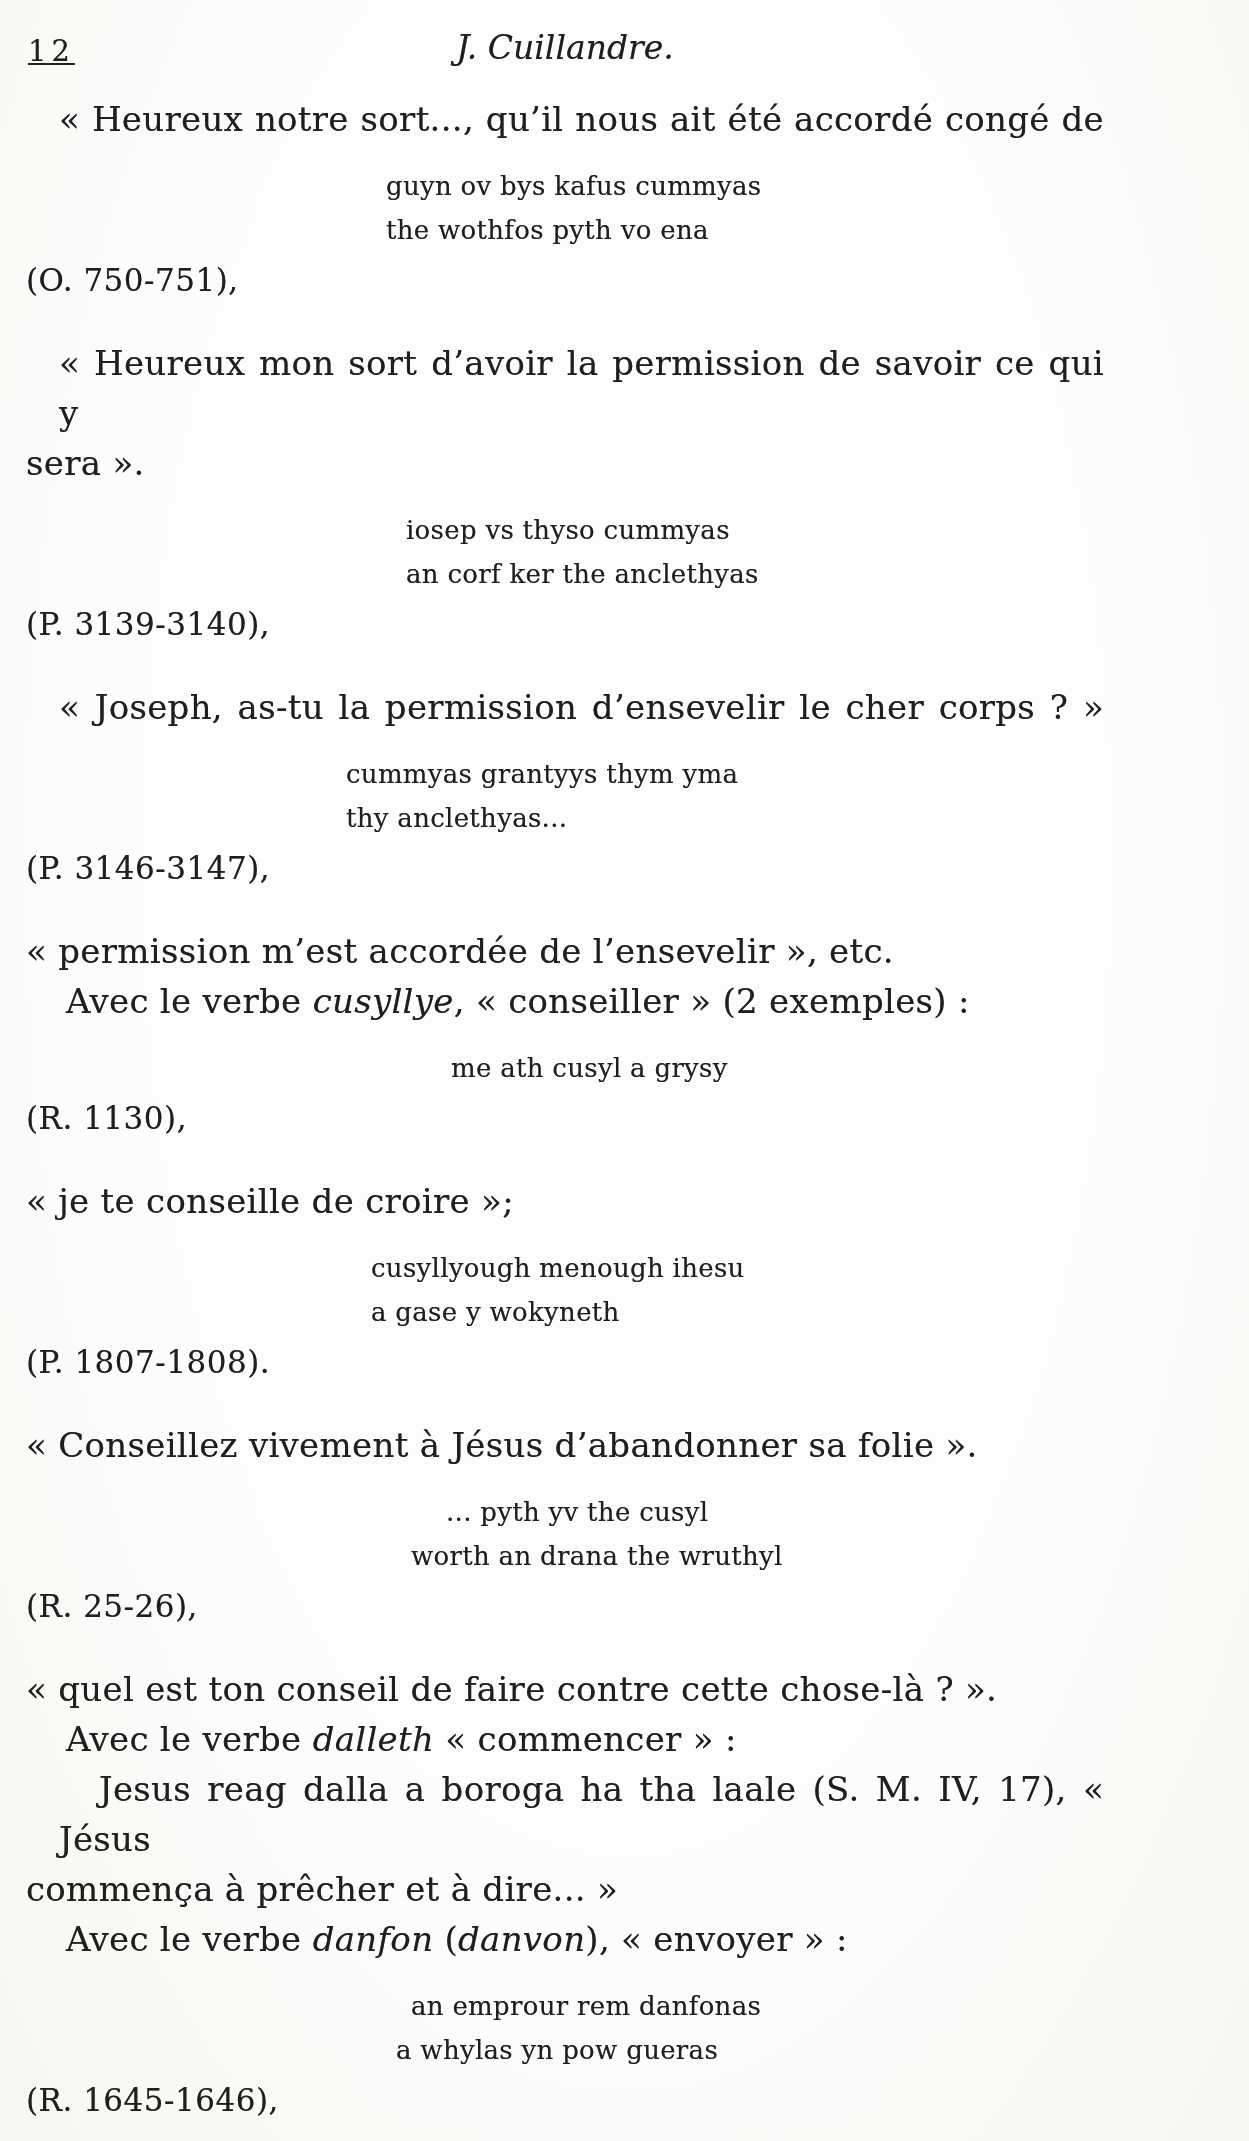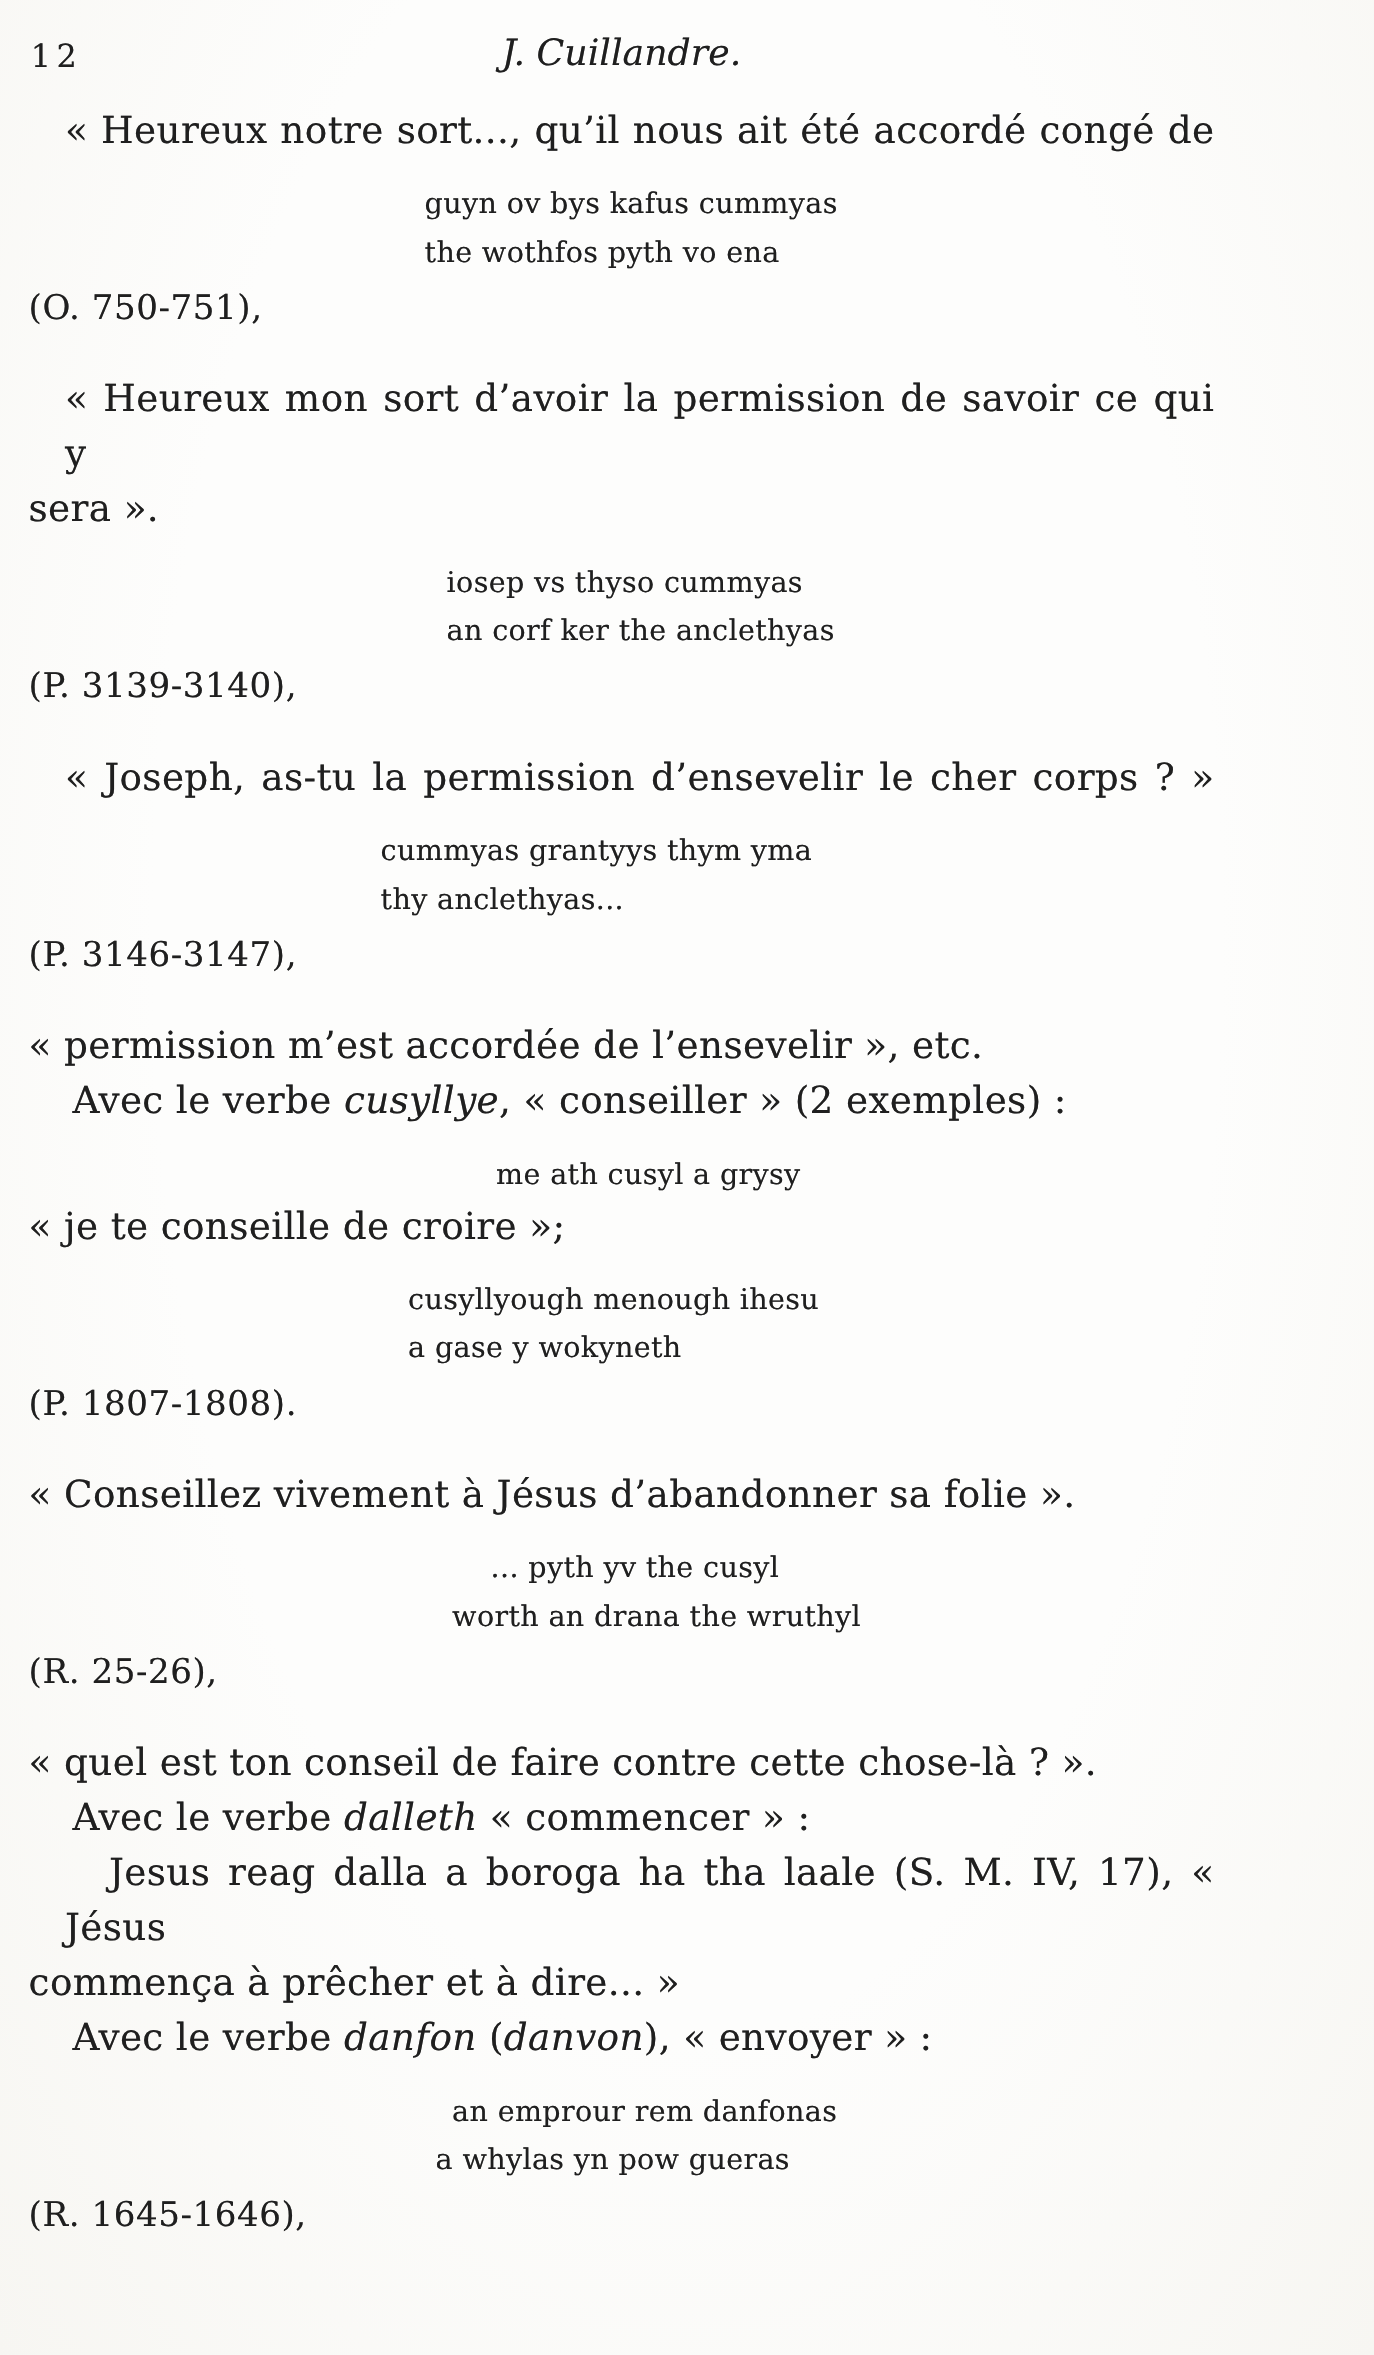--- a/index.html
+++ b/index.html
@@ -27,20 +27,21 @@
     position: relative;
     margin-top: 26px;
     height: 44px;
   }
   .pagenum {
     position: absolute;
     left: 2px;
     top: 8px;
     font-size: 29px;
     letter-spacing: 5px;
+    text-decoration: underline;
   }
   .runhead {
     display: block;
     text-align: center;
     font-style: italic;
     font-size: 33px;
     line-height: 44px;
   }
   .para { margin: 0; }
   .para.first { margin-top: 24px; }
@@ -124,20 +125,21 @@
     <div class="ref">(P. 3146-3147),</div>
 
     <div class="para">
       <div class="line">« permission m’est accordée de l’ensevelir », etc.</div>
       <div class="line indent"><span>Avec le verbe </span><span class="it">cusyllye</span><span>, « conseiller » (2 exemples) :</span></div>
     </div>
 
     <div class="verse v4">
       <div class="vline">me ath cusyl a grysy</div>
     </div>
+    <div class="ref">(R. 1130),</div>
 
     <div class="para">
       <div class="line">« je te conseille de croire »;</div>
     </div>
 
     <div class="verse v5">
       <div class="vline">cusyllyough menough ihesu</div>
       <div class="vline">a gase y wokyneth</div>
     </div>
     <div class="ref">(P. 1807-1808).</div>

